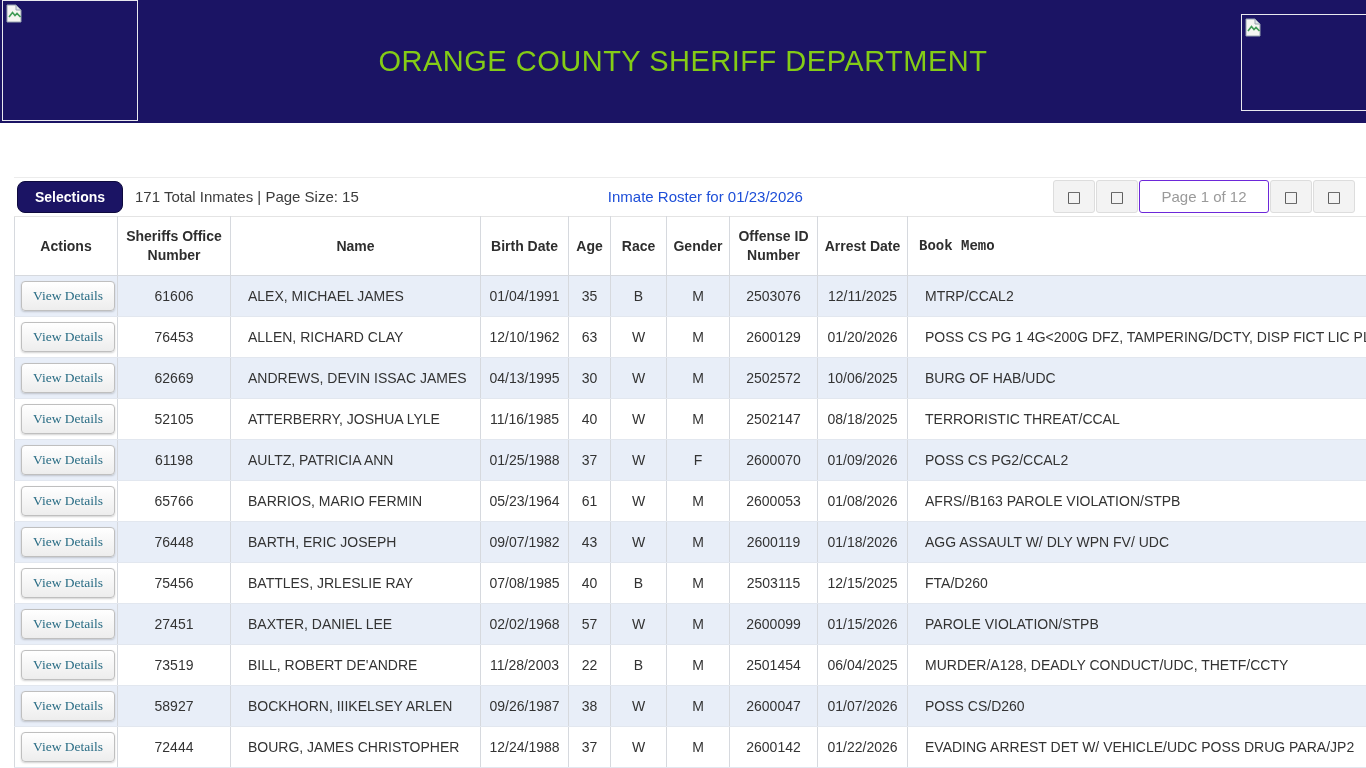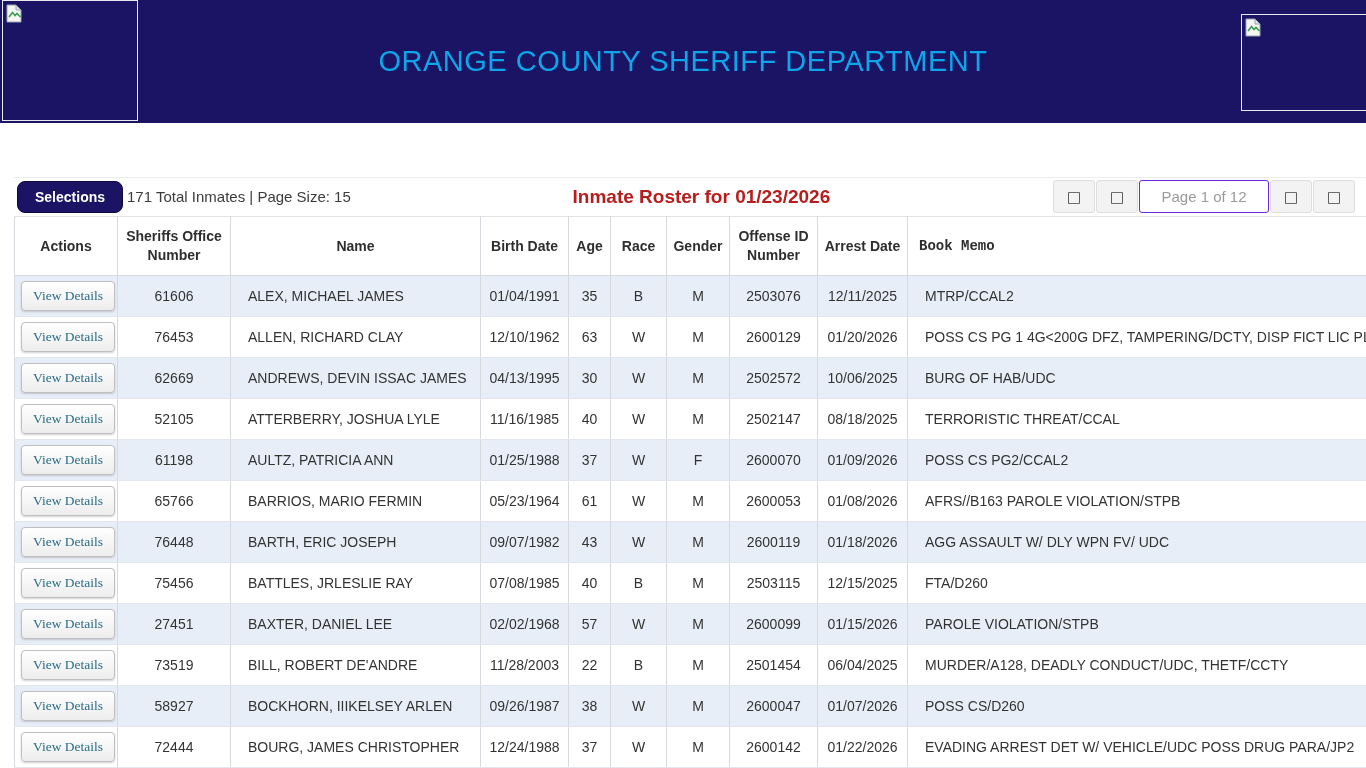--- a/index.html
+++ b/index.html
@@ -11,35 +11,35 @@
   }
   *{box-sizing:border-box;margin:0;padding:0;}
   html,body{width:1366px;height:768px;overflow:hidden;background:#ffffff;
     font-family:"Liberation Sans", sans-serif;color:#333;}
   .page{position:relative;width:1366px;height:768px;}
 
   
   .banner{position:relative;width:1366px;height:123px;background:var(--navy);}
   .banner h1{position:absolute;left:0;right:0;top:0;height:123px;
     display:flex;align-items:center;justify-content:center;
-    color:#0ea5e9;font-size:29px;font-weight:400;letter-spacing:.5px;}
+    color:#84cc16;font-size:29px;font-weight:400;letter-spacing:.5px;}
   .logo-box{position:absolute;border:1px solid #e9e9ef;background:var(--navy);}
   .logo-box.left{left:2px;top:0;width:136px;height:121px;}
   .logo-box.right{left:1241px;top:14px;width:150px;height:97px;}
   .broken-icon{position:absolute;left:3px;top:3px;}
 
   
   .content{position:absolute;left:14px;top:177px;width:1352px;}
   .toolbar{display:flex;align-items:center;height:38px;border-top:1px solid #ececec;}
   .selections-btn{margin-left:3px;background:var(--navy);color:#fff;font-weight:bold;
     font-size:14px;padding:7px 17px;border:1px solid #0e0a3e;border-radius:8px;
     font-family:"Liberation Sans", sans-serif;cursor:pointer;}
-  .summary{margin-left:4px;font-size:15px;color:#3c3c3c;}
+  .summary{margin-left:12px;font-size:15px;color:#3c3c3c;}
   .roster-wrap{flex:1;text-align:center;}
-  .roster-title{font-size:19px;font-weight:bold;color:#b91c1c;}
+  .roster-title{font-size:15px;font-weight:normal;color:#1d4ed8;}
   .pagination{display:flex;align-items:center;margin-right:11px;}
   .pg-btn{width:42px;height:33px;background:#f3f3f3;border:1px solid #ddd;
     border-radius:3px;margin-left:1px;display:flex;align-items:center;
     justify-content:center;color:#444;font-size:15px;cursor:pointer;
     font-family:"DejaVu Sans", sans-serif;}
   .pg-label{width:130px;height:33px;background:#fff;border:1px solid #6d28d9;
     border-radius:3px;margin-left:1px;display:flex;align-items:center;
     justify-content:center;color:#9a9a9a;font-size:15px;}
 
   

